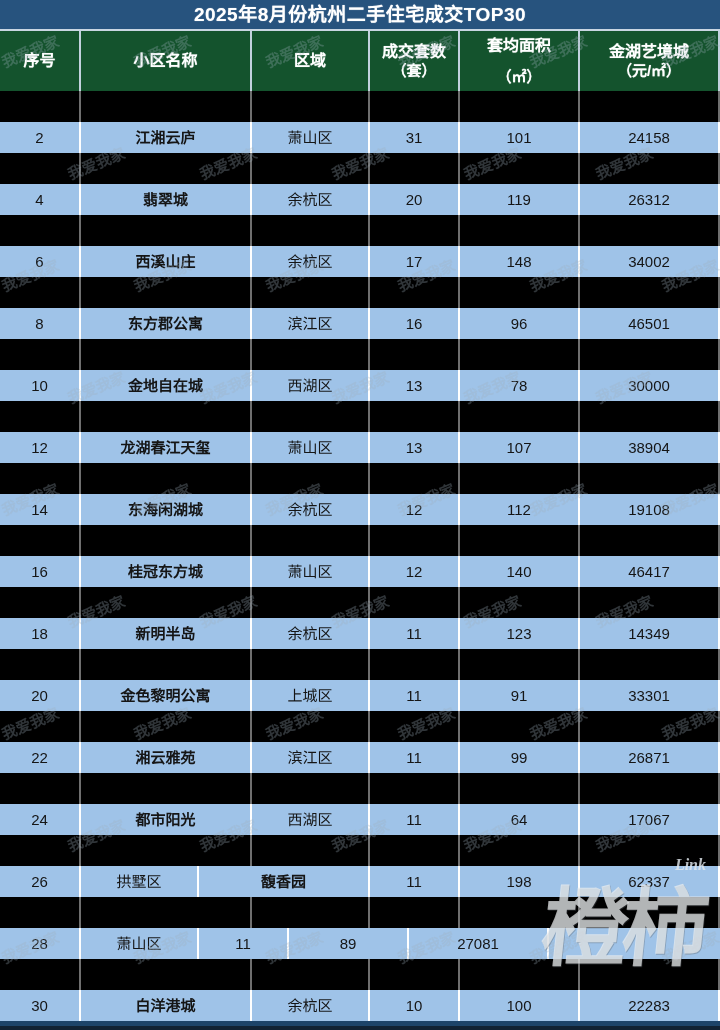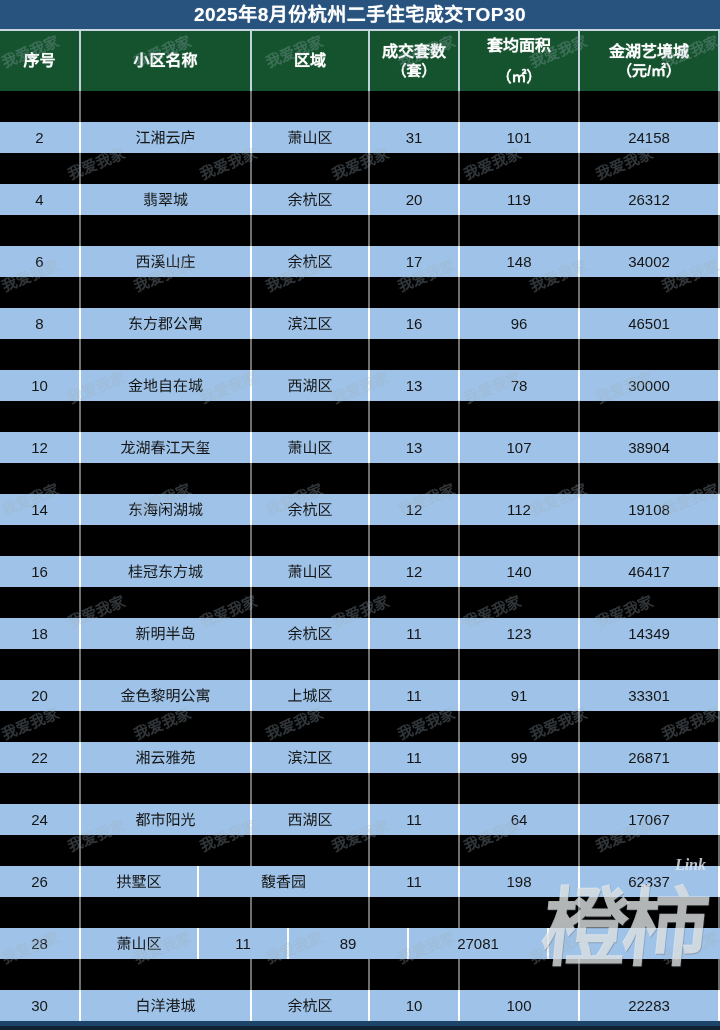--- a/index.html
+++ b/index.html
@@ -53,21 +53,21 @@
     align-items: center;
     justify-content: center;
     text-align: center;
     border-right: 2px solid #9eb4c6;
     overflow: hidden;
     line-height: 1.15;
   }
   .cell:last-child { border-right: none; }
 
   .c0 { width: 81px; }
-  .c1 { width: 171px; }
+  .c1 { width: 171px; font-weight: bold; }
   .c2 { width: 118px; }
   .c3 { width: 90px; }
   .c4 { width: 120px; gap: 13px; }
   .c5 { width: 140px; }
 
   
   .header-row { height: 60px; background: #14532d; }
   .header-row .cell {
     color: #ffffff;
     font-size: 16px;

